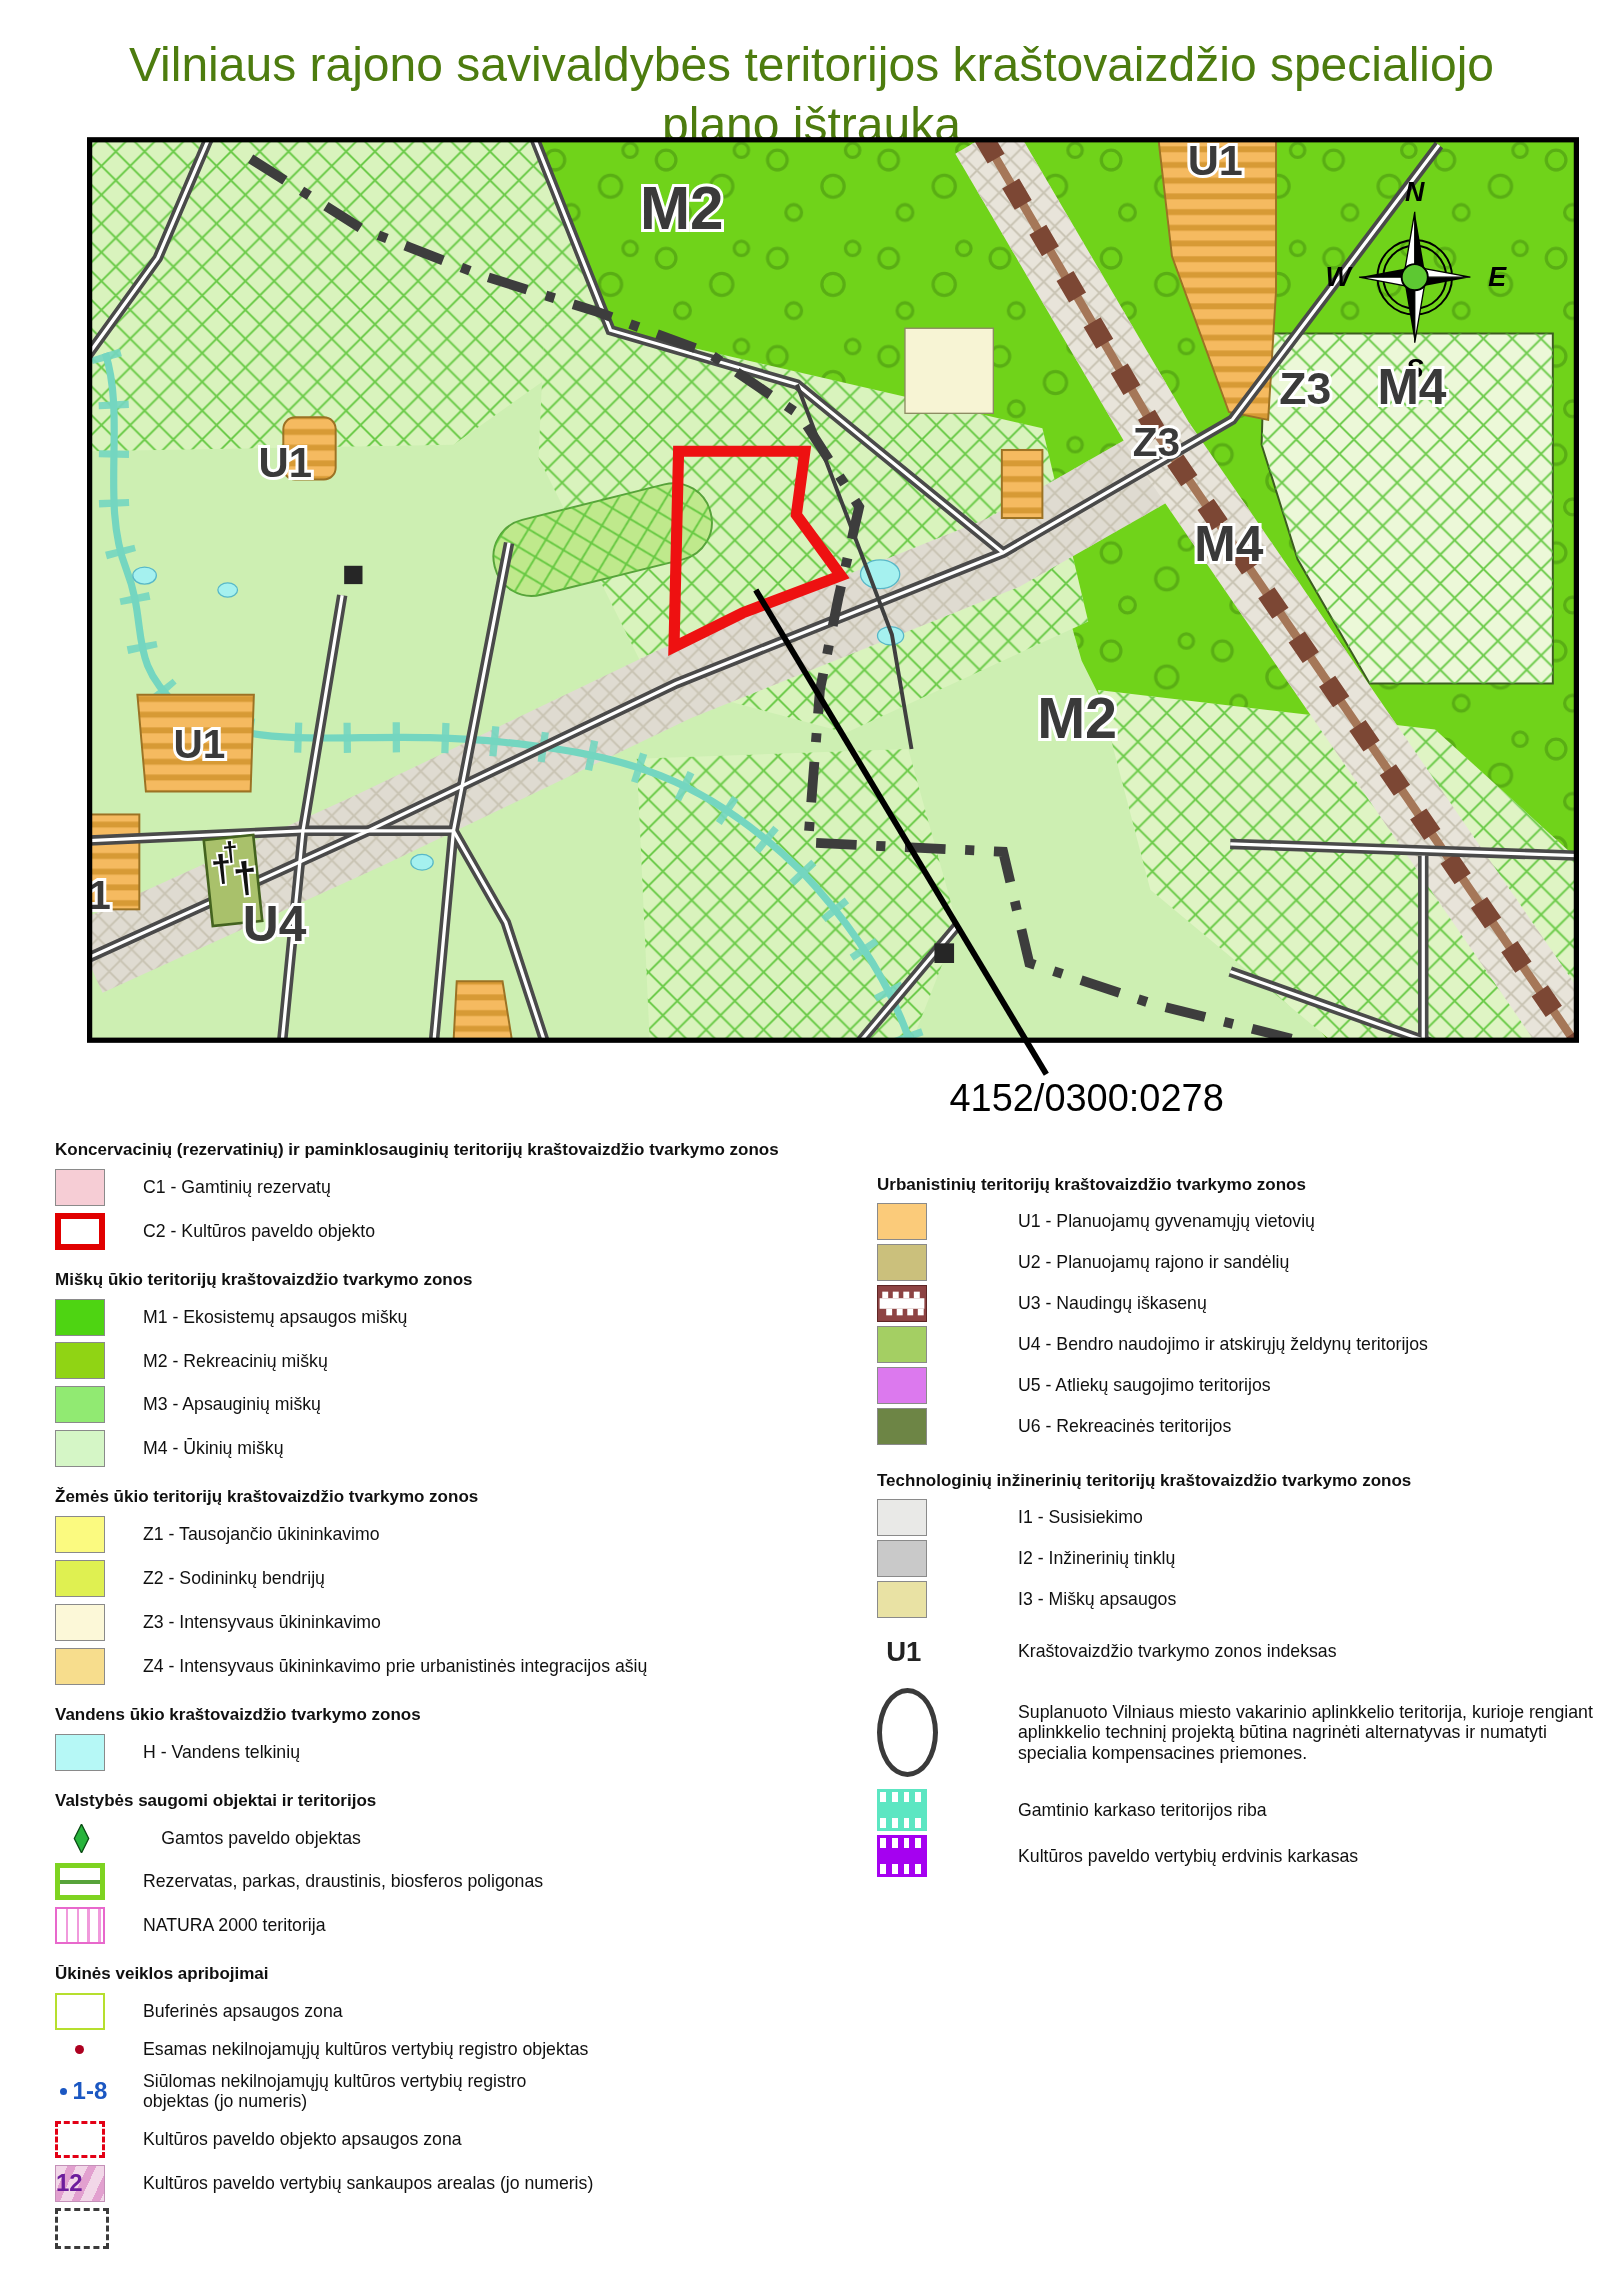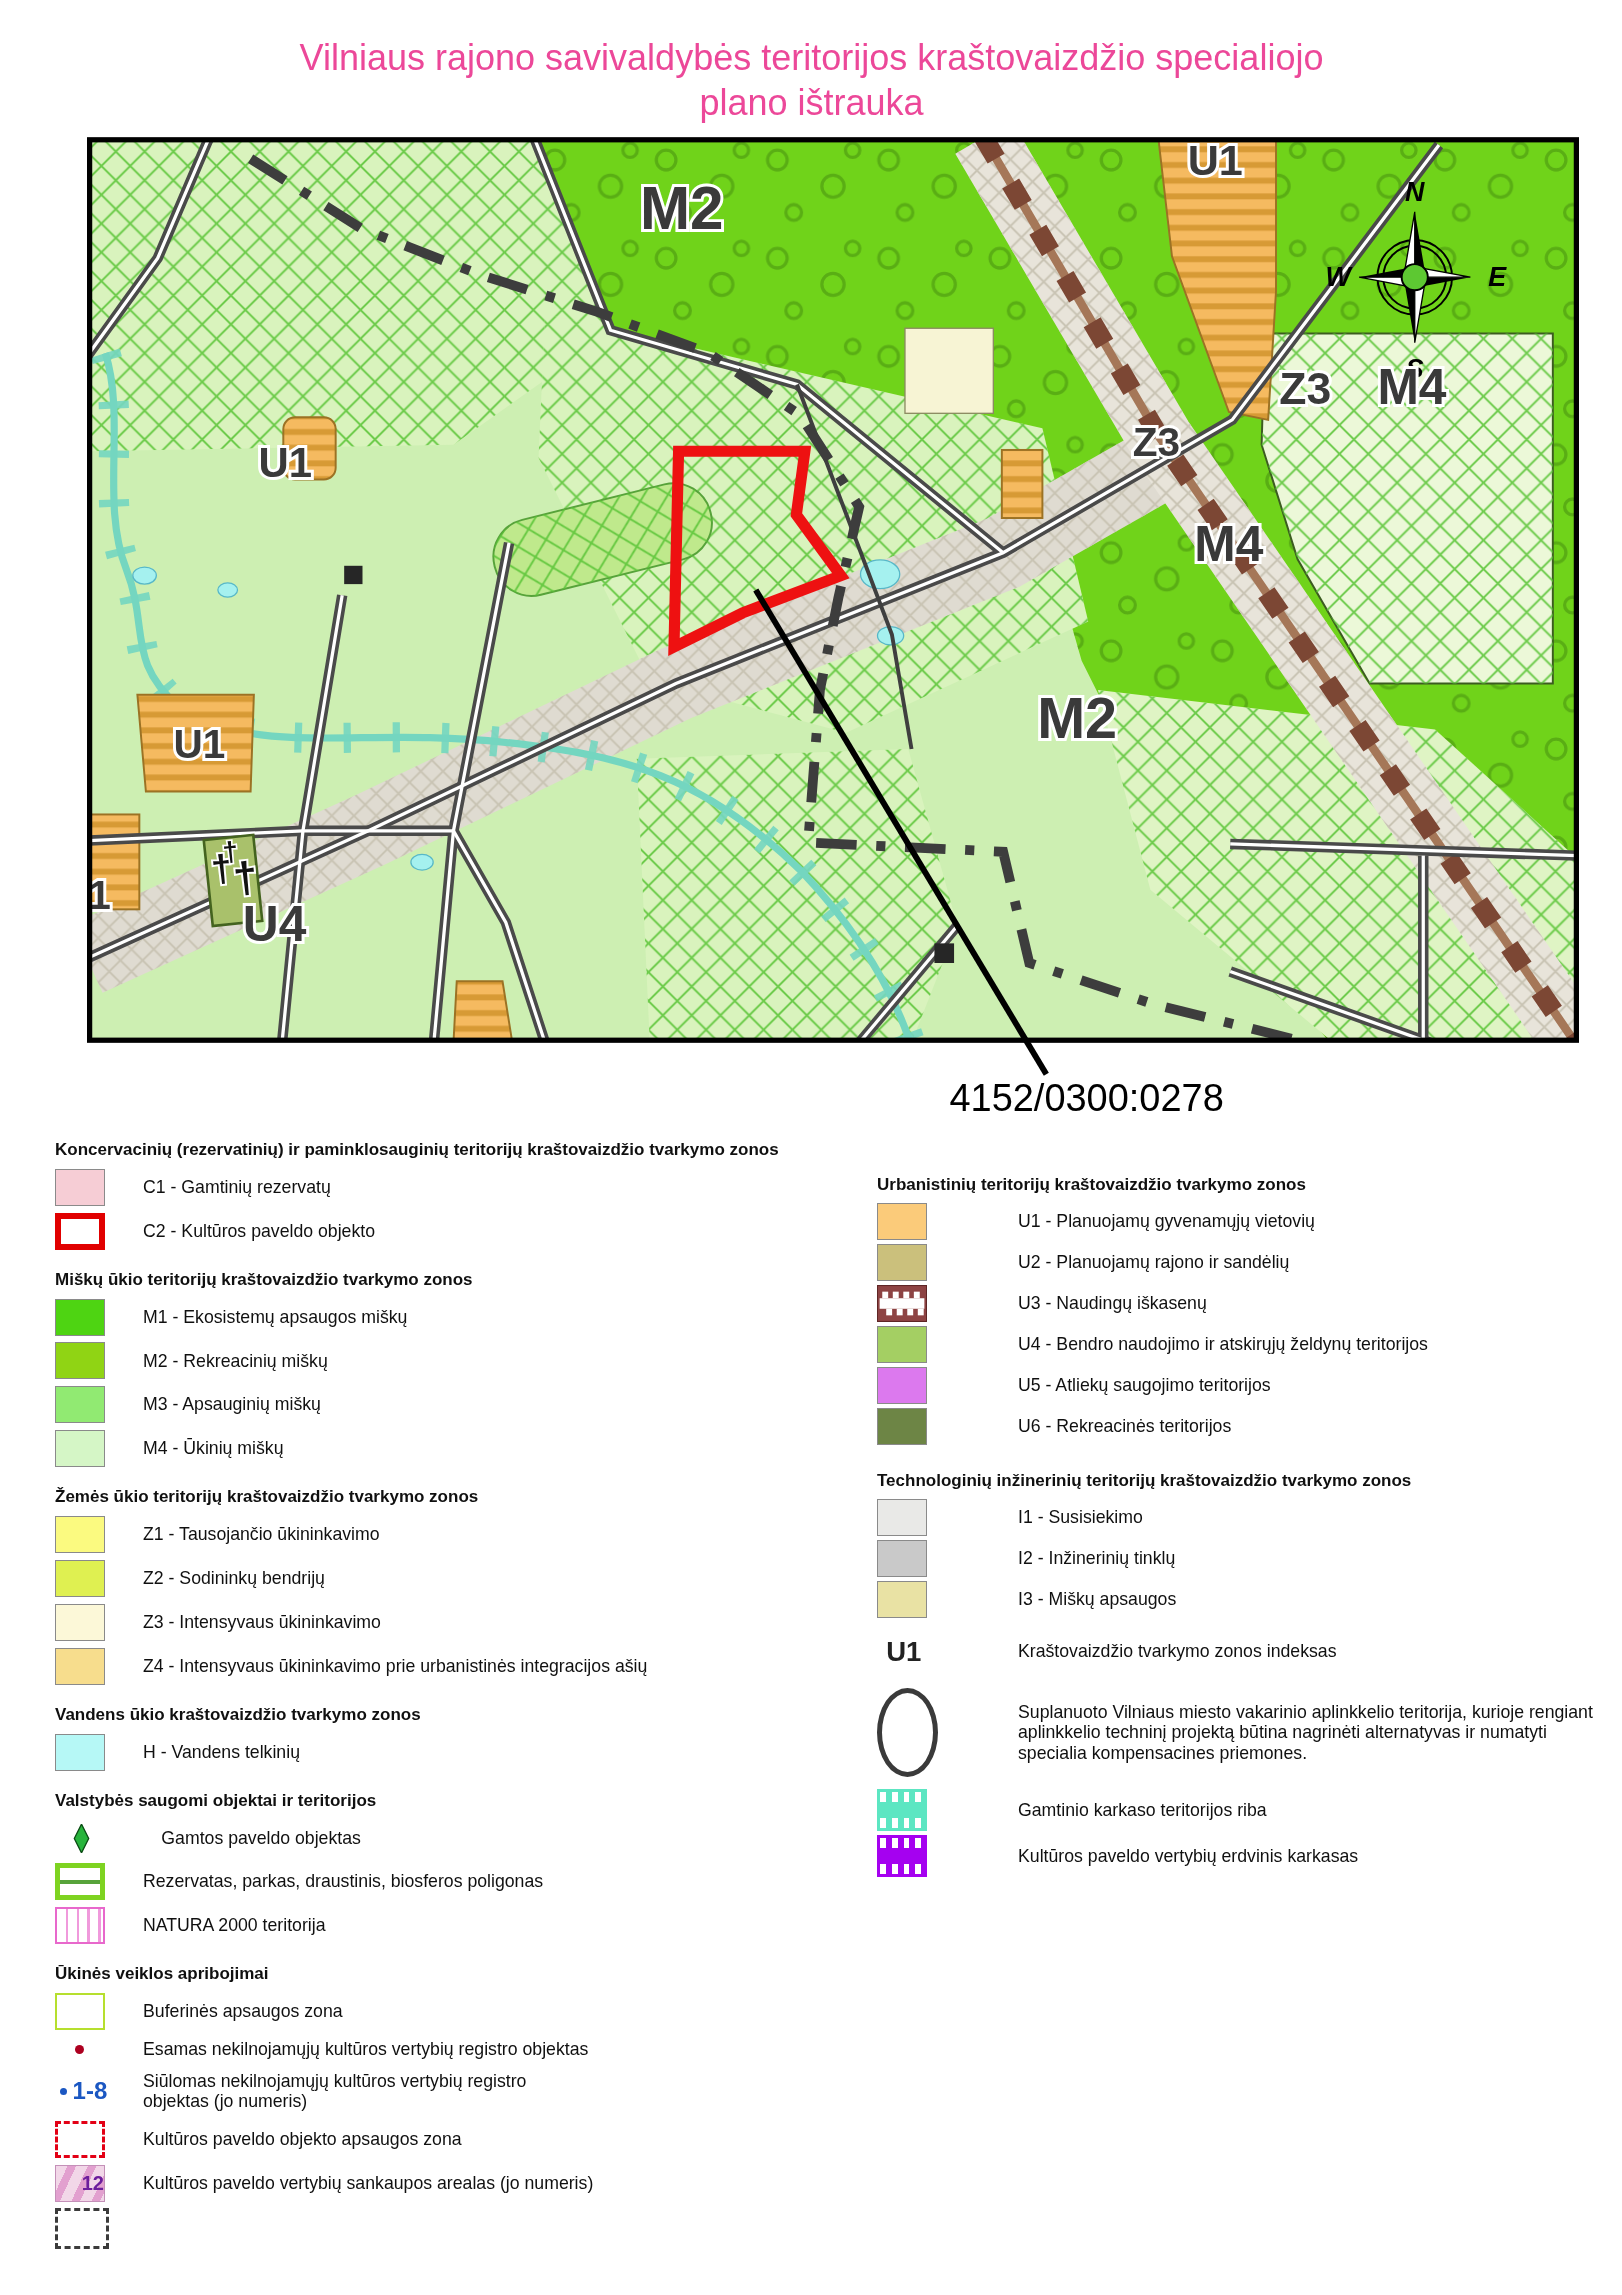--- a/index.html
+++ b/index.html
@@ -1,21 +1,21 @@
 <!DOCTYPE html>
 <html style="font-size:10.5px"><head>
 <meta charset="utf-8">
 <style>
   html,body{margin:0;padding:0}
   body{position:relative;width:1623px;height:2295px;background:#fff;
        font-family:"Liberation Sans",sans-serif;color:#111;overflow:hidden}
 
   
   .title{position:absolute;top:35px;left:0;width:100%;text-align:center;
-         font-size:36px;line-height:1.25;color:#ec4899}
+         font-size:48px;line-height:1.25;color:#4d7c0f}
 
   
   #map-wrap{position:absolute;left:87px;top:137px;width:1492px;height:995px}
 
   
   .legend-col{position:absolute;top:1140px}
   #leg-left{left:55px;width:815px}
   #leg-right{left:877px;width:746px}
   .sec-h{font-weight:bold;font-size:17px;line-height:1.2;margin:19.6px 0 7.9px 0;color:#101010}
   .legend-col .sec-h:first-child{margin-top:0}
@@ -28,23 +28,23 @@
 
   .sw{width:50px;height:37px;border:1.3px solid #8a8a8a;box-sizing:border-box;position:relative}
   .sw.red-frame{border:6.5px solid #e10000;background:#fff}
   .sw.lime-frame{border:5.9px solid #7ed321;background:#fff;display:flex;align-items:center}
   .sw.lime-frame i{display:block;width:100%;height:3.3px;background:#57a33a}
   .sw.natura{border:2px solid #e868cc;
      background:repeating-linear-gradient(90deg,#fff 0 8.5px,#f09adc 8.5px 11px)}
   .sw.buffer{border:2.6px solid #b6df2e;background:#fff}
   .sw.dash-red{border:3.3px dashed #e30015;background:#fff}
   .sw.dash-blue{border:3.9px dashed #5b64cf;background:#fff}
-  .sw.sankaupa{border:1.3px solid #c490b8;display:flex;align-items:center;justify-content:flex-end;
+  .sw.sankaupa{border:1.3px solid #c490b8;display:flex;align-items:center;justify-content:flex-start;
      background:repeating-linear-gradient(115deg,#f2d7e8 0 10.5px,#e2a0cf 10.5px 18.3px);
-     font-weight:bold;font-size:20px;color:#6d1d9c}
+     font-weight:bold;font-size:24px;color:#6d1d9c}
   .sw.pauk{width:54px;height:41px;border:3.9px dashed #3b3b3b;background:#fff}
   .dot-darkred{width:9.2px;height:9.2px;border-radius:50%;background:#ad0020;margin-left:19.6px}
   .dot-blue{width:7.2px;height:7.2px;border-radius:50%;background:#1b57c2;margin-left:5.2px}
   .num-blue{font-weight:bold;font-size:24px;color:#1b57c2;margin-left:5.2px}
   .ell{width:51px;height:79px;border:5.9px solid #3a3a3a;border-radius:50%;background:#fff}
   .idx{font-weight:bold;font-size:27.5px;color:#222;margin-left:9.2px}
   .comb{width:50px;height:42px;position:relative}
   .comb::before,.comb::after{content:"";position:absolute;left:3.3px;right:3.3px;height:9.8px;
      background:repeating-linear-gradient(90deg,#fff 0 5.9px,rgba(255,255,255,0) 5.9px 11.8px)}
   .comb::before{top:3.3px}.comb::after{bottom:3.3px}

